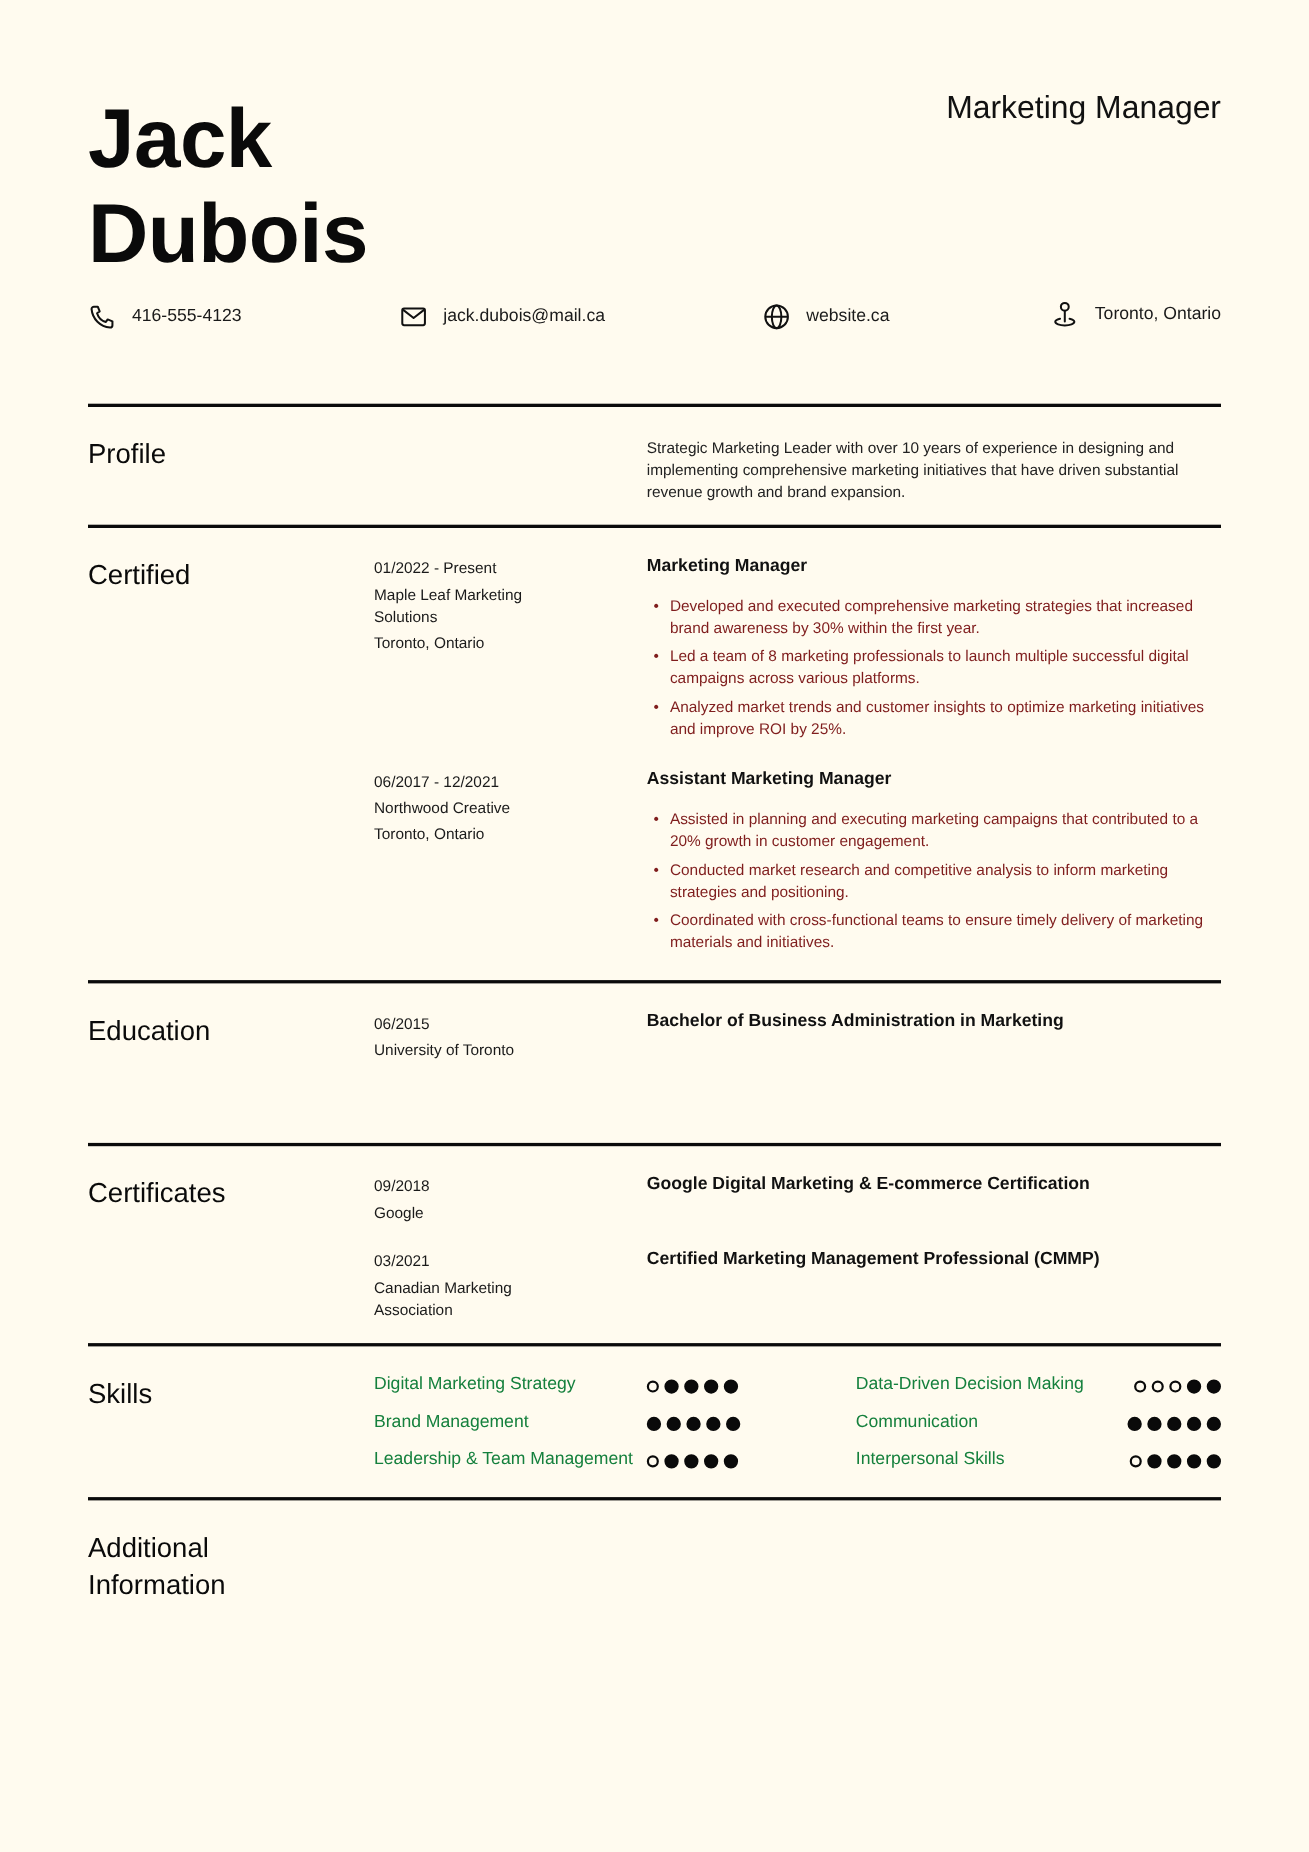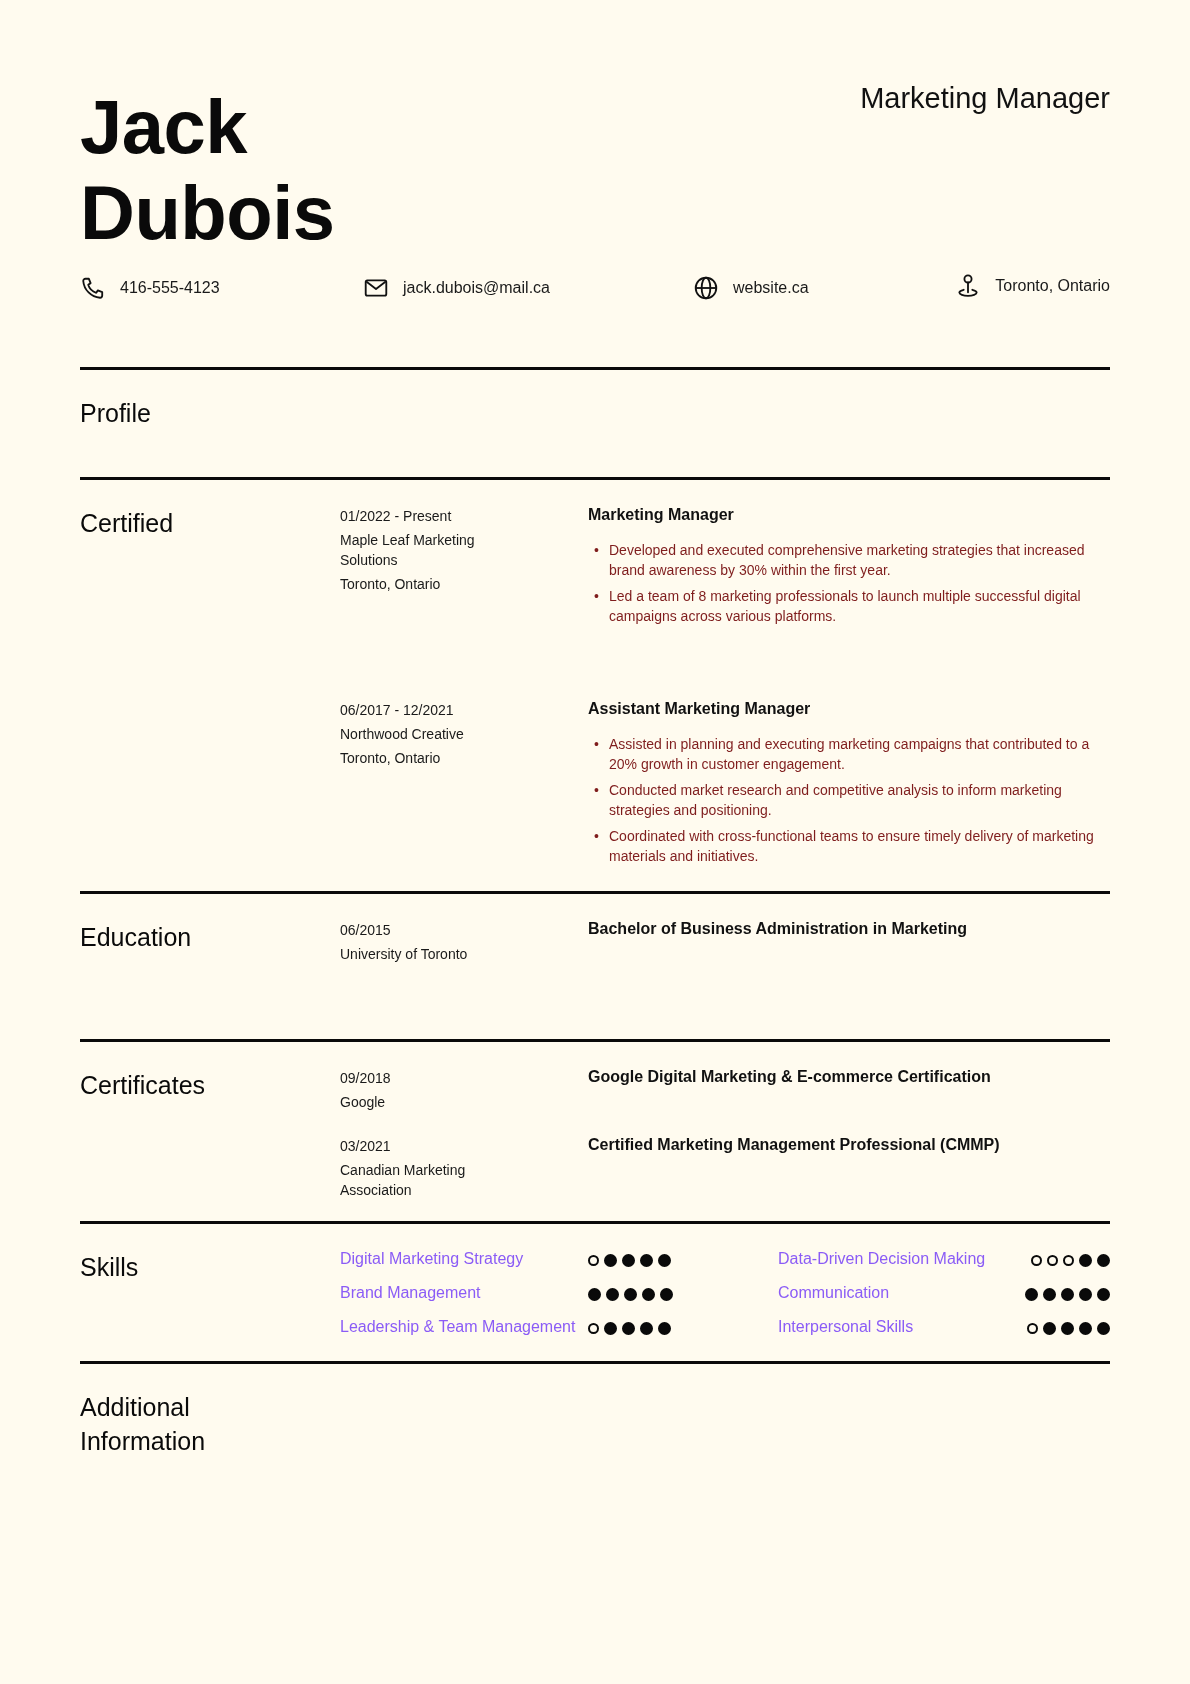--- a/index.html
+++ b/index.html
@@ -49,21 +49,21 @@
   .content { position: absolute; left: 508px; right: 0; font-size: 14px; color: #222; line-height: 20px; }
   .role-title { font-size: 16px; font-weight: 700; color: #111; margin-bottom: 14px; line-height: 22px; }
   ul.bullets { list-style: none; }
   ul.bullets li { position: relative; padding-left: 21px; margin-bottom: 6px; font-size: 14px; line-height: 20px; color: #7f1d1d; }
   ul.bullets li::before { content: "•"; position: absolute; left: 6px; top: 0; }
 
   .dots { display: flex; gap: 5px; align-items: center; }
   .dot { width: 13px; height: 13px; border-radius: 50%; background: #0a0a0a; border: 2px solid #0a0a0a; }
   .dot.empty { background: transparent; width: 11px; height: 11px; }
 
-  .skill-row { position: absolute; font-size: 16px; color: #8b5cf6; white-space: nowrap; }
+  .skill-row { position: absolute; font-size: 16px; color: #15803d; white-space: nowrap; }
 </style>
 </head>
 <body>
 
 <div class="page">
 
   <div class="header">
     <div class="name">
       <span>Jack</span>
       <span>Dubois</span>
@@ -98,35 +98,37 @@
           <path d="M12 8.8v9"></path>
           <path d="M8 15.5c-2.5.6-4 1.5-4 2.6 0 1.7 3.6 3 8 3s8-1.3 8-3c0-1.1-1.5-2-4-2.6"></path>
         </svg>
         <span>Toronto, Ontario</span>
       </div>
     </div>
   </div>
 
   <div class="section" style="height:110px;">
     <div class="sec-label">Profile</div>
+    <div class="content" style="top:27px; width:510px;">Strategic Marketing Leader with over 10 years of experience in designing and implementing comprehensive marketing initiatives that have driven substantial revenue growth and brand expansion.</div>
   </div>
 
   <div class="section" style="height:414px;">
     <div class="sec-label">Certified</div>
 
     <div class="meta" style="top:26px; width:170px;">
       <div>01/2022 - Present</div>
       <div>Maple Leaf Marketing Solutions</div>
       <div>Toronto, Ontario</div>
     </div>
     <div class="content" style="top:24px;">
       <div class="role-title">Marketing Manager</div>
       <ul class="bullets">
         <li>Developed and executed comprehensive marketing strategies that increased brand awareness by 30% within the first year.</li>
         <li>Led a team of 8 marketing professionals to launch multiple successful digital campaigns across various platforms.</li>
+        <li>Analyzed market trends and customer insights to optimize marketing initiatives and improve ROI by 25%.</li>
       </ul>
     </div>
 
     <div class="meta" style="top:220px; width:170px;">
       <div>06/2017 - 12/2021</div>
       <div>Northwood Creative</div>
       <div>Toronto, Ontario</div>
     </div>
     <div class="content" style="top:218px;">
       <div class="role-title">Assistant Marketing Manager</div>

